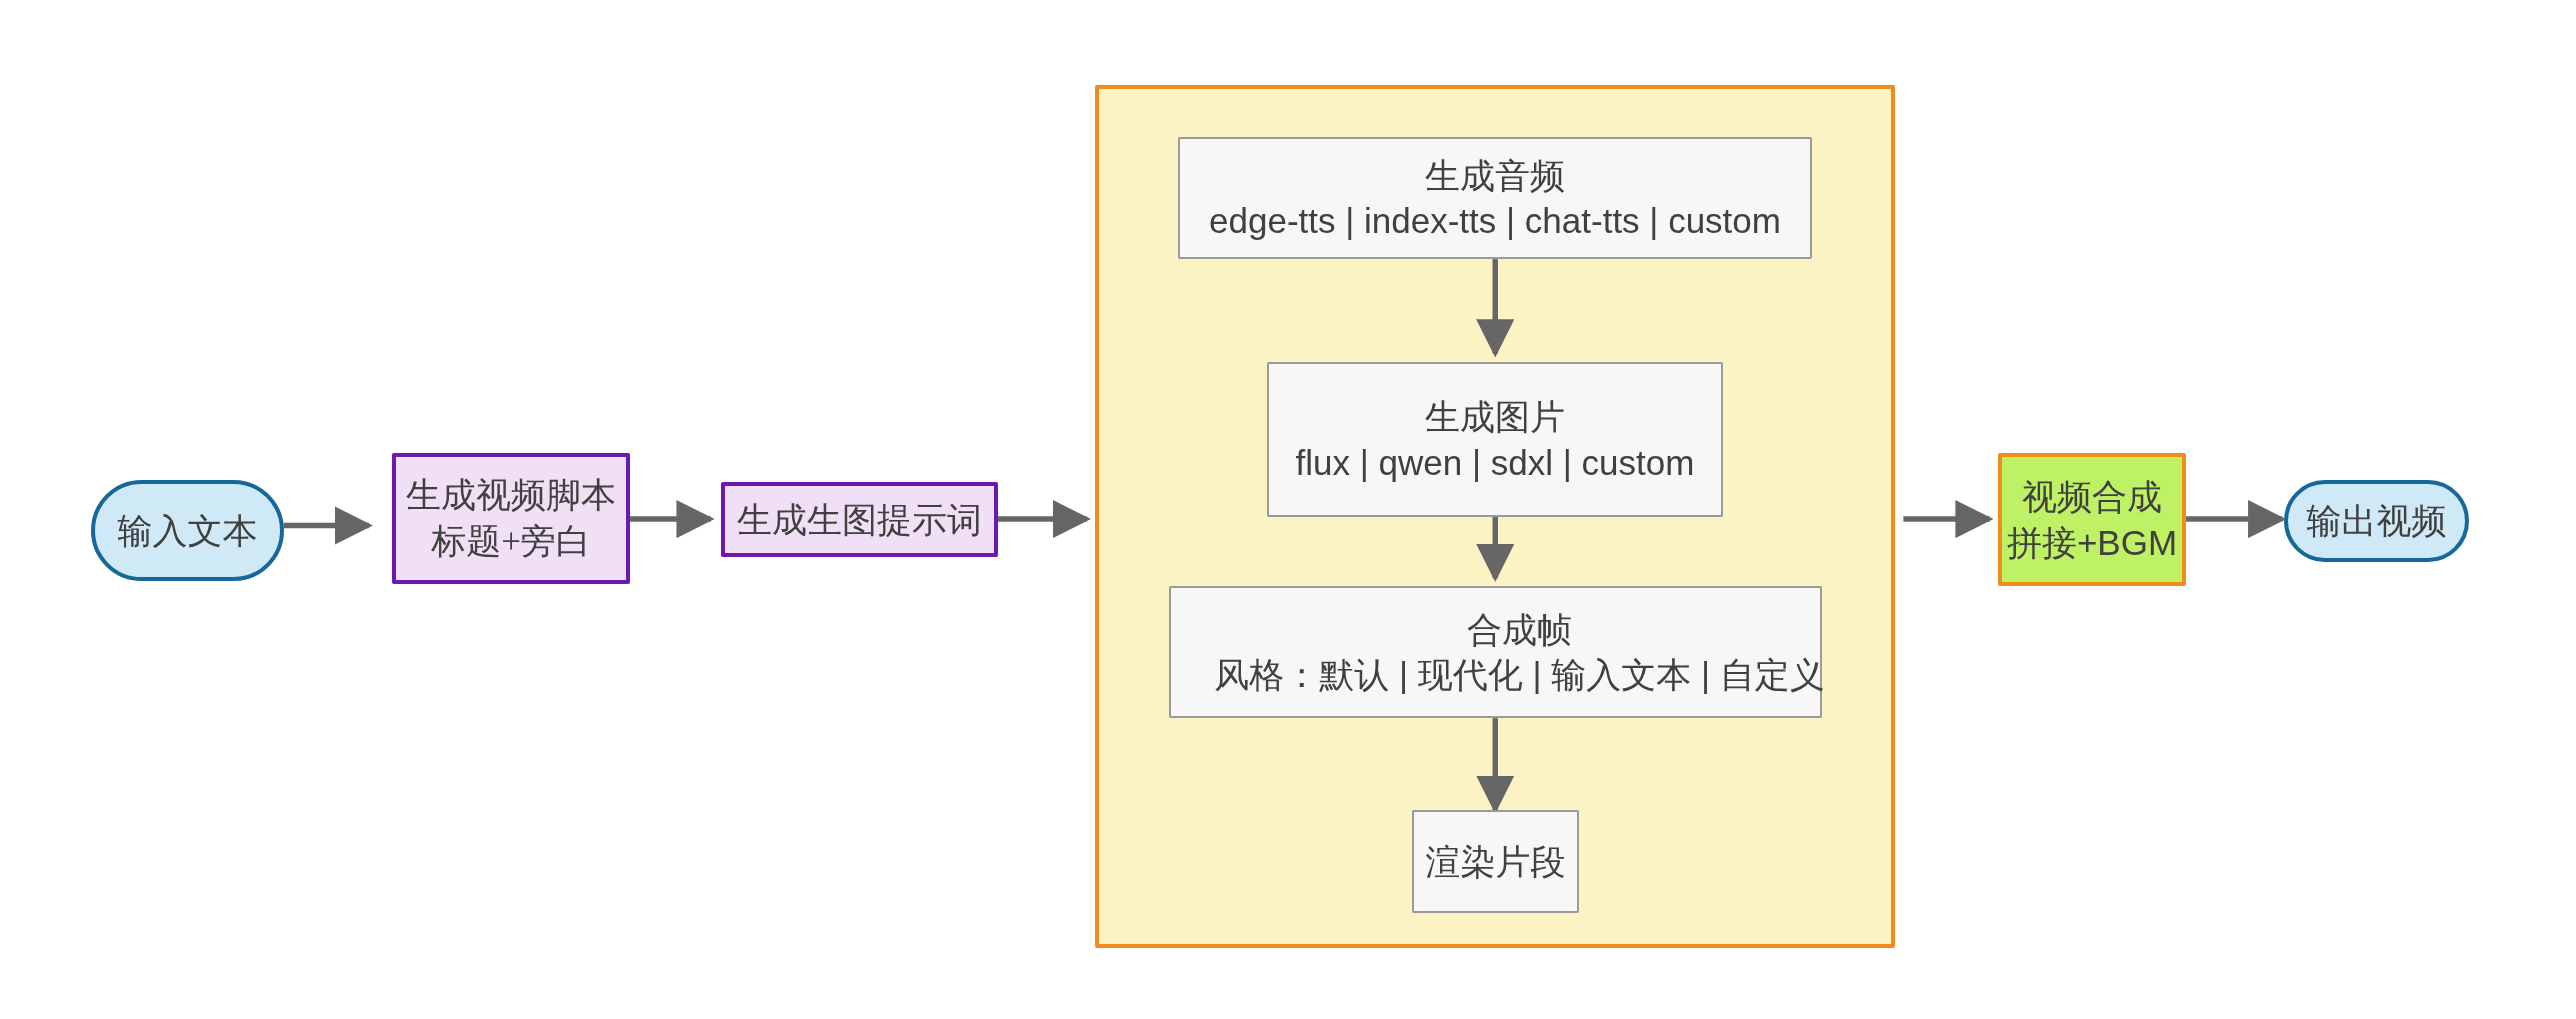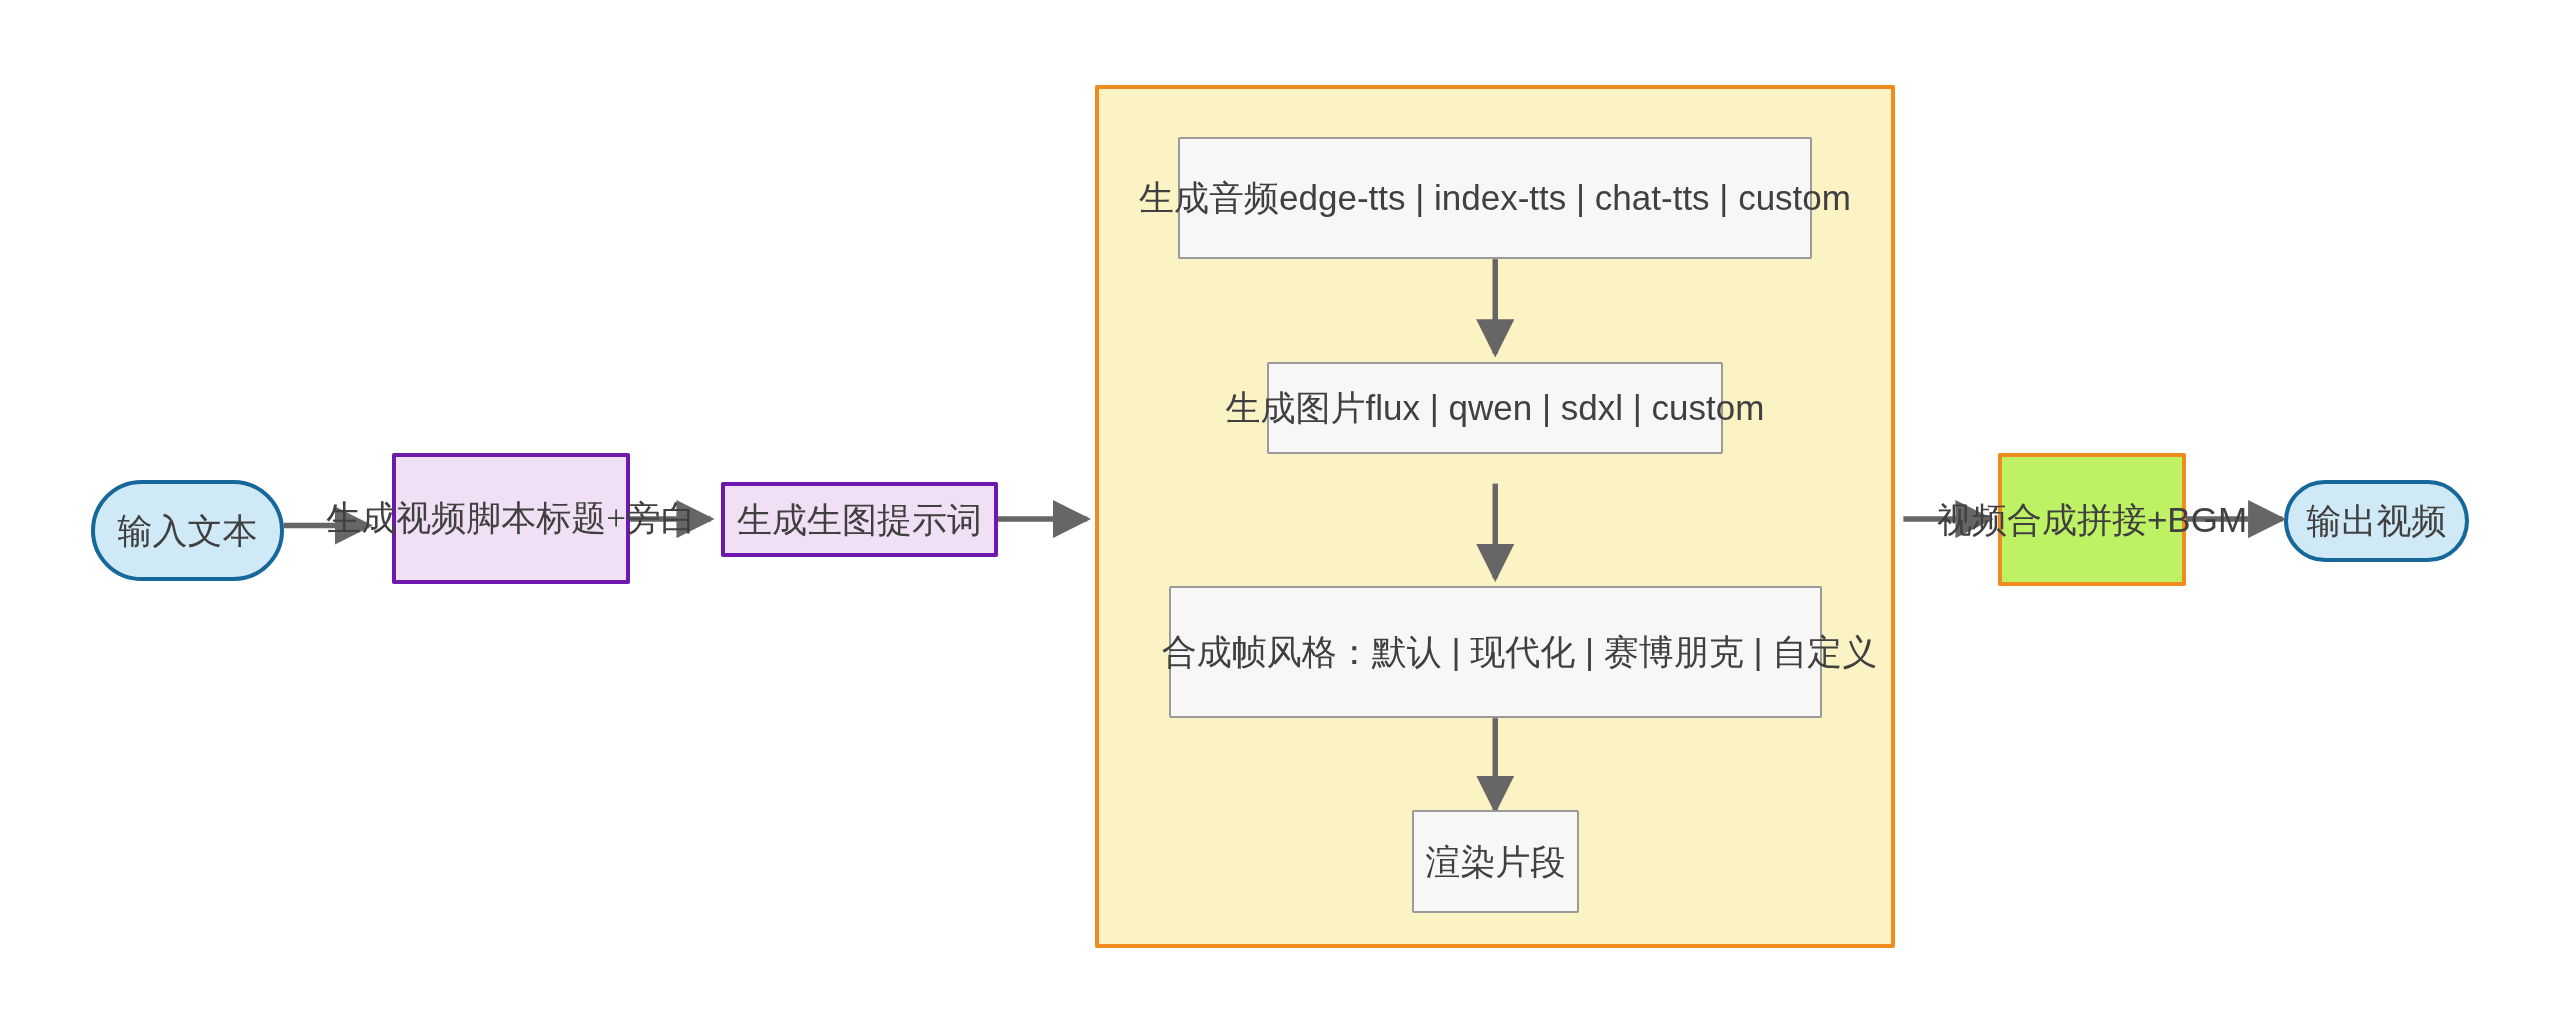--- a/index.html
+++ b/index.html
@@ -23,20 +23,21 @@
     left: 0;
     top: 0;
     width: 2576px;
     height: 1020px;
     pointer-events: none;
   }
   .node {
     position: absolute;
     box-sizing: border-box;
     display: flex;
+    flex-direction: column;
     align-items: center;
     justify-content: center;
     text-align: center;
     color: #404040;
     line-height: 1.30;
     white-space: nowrap;
   }
   .node .line { display: block; }
 
   
@@ -122,28 +123,28 @@
 
   <div class="node node-purple" style="left:721px; top:482px; width:277px; height:75px;">
     <span class="line">生成生图提示词</span>
   </div>
 
   <div class="node node-plain" style="left:1178px; top:137px; width:634px; height:122px;">
     <span class="line">生成音频</span>
     <span class="line">edge-tts | index-tts | chat-tts | custom</span>
   </div>
 
-  <div class="node node-plain" style="left:1267px; top:362px; width:456px; height:92px;">
+  <div class="node node-plain" style="left:1267px; top:362px; width:456px; height:155px;">
     <span class="line">生成图片</span>
     <span class="line">flux | qwen | sdxl | custom</span>
   </div>
 
   <div class="node node-plain" style="left:1169px; top:586px; width:653px; height:132px;padding-left:48px;">
     <span class="line">合成帧</span>
-    <span class="line">风格：默认 | 现代化 | 赛博朋克 | 自定义</span>
+    <span class="line">风格：默认 | 现代化 | 输入文本 | 自定义</span>
   </div>
 
   <div class="node node-plain" style="left:1412px; top:810px; width:167px; height:103px;">
     <span class="line">渲染片段</span>
   </div>
 
   <div class="node node-orange" style="left:1998px; top:453px; width:188px; height:133px;">
     <span class="line">视频合成</span>
     <span class="line">拼接+BGM</span>
   </div>

